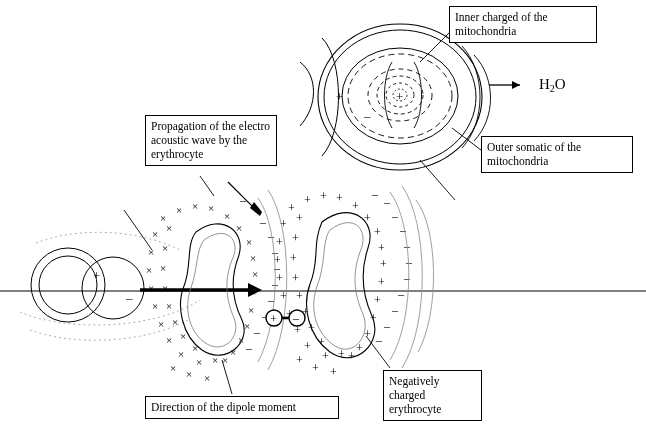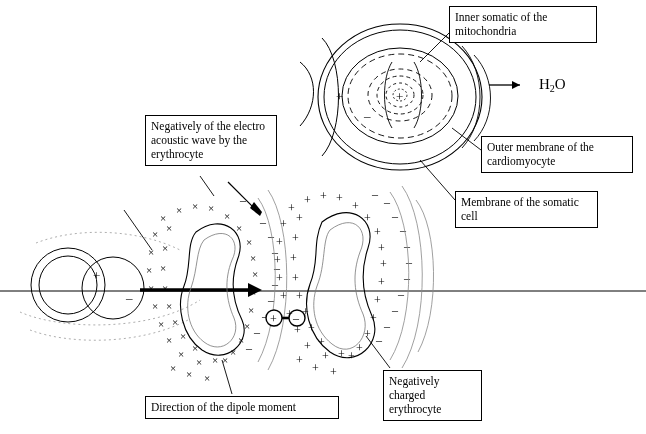--- a/index.html
+++ b/index.html
@@ -265,27 +265,26 @@
       <line x1="452" y1="30" x2="420" y2="62"></line>
       <line x1="481" y1="150" x2="452" y2="128"></line>
       <line x1="455" y1="200" x2="420" y2="160"></line>
       <line x1="200" y1="176" x2="214" y2="196"></line>
       <line x1="124" y1="210" x2="152" y2="250"></line>
       <line x1="232" y1="394" x2="222" y2="360"></line>
       <line x1="390" y1="368" x2="366" y2="336"></line>
     </g>
   </svg>
 
-  <div class="callout c-inner-membrane">Inner somatic of the mitochondria</div>
-
-  <div class="callout c-outer-membrane">Outer membrane of the cardiomyocyte</div>
-
-  <div class="callout c-somatic">Membrane of the somatic cell</div>
-
-  <div class="callout c-propagation">Negatively of the electro acoustic wave by the erythrocyte</div>
+  <div class="callout c-inner-membrane">Inner charged of the mitochondria</div>
+
+  <div class="callout c-outer-membrane">Outer somatic of the mitochondria</div>
+
+
+  <div class="callout c-propagation">Propagation of the electro acoustic wave by the erythrocyte</div>
 
 
   <div class="callout c-dipole">Direction of the dipole moment</div>
 
   <div class="callout c-negative">Negatively charged erythrocyte</div>
 
   <div class="plain-label l-h2o">
     <span>H</span><sub>2</sub><span>O</span>
   </div>
 

